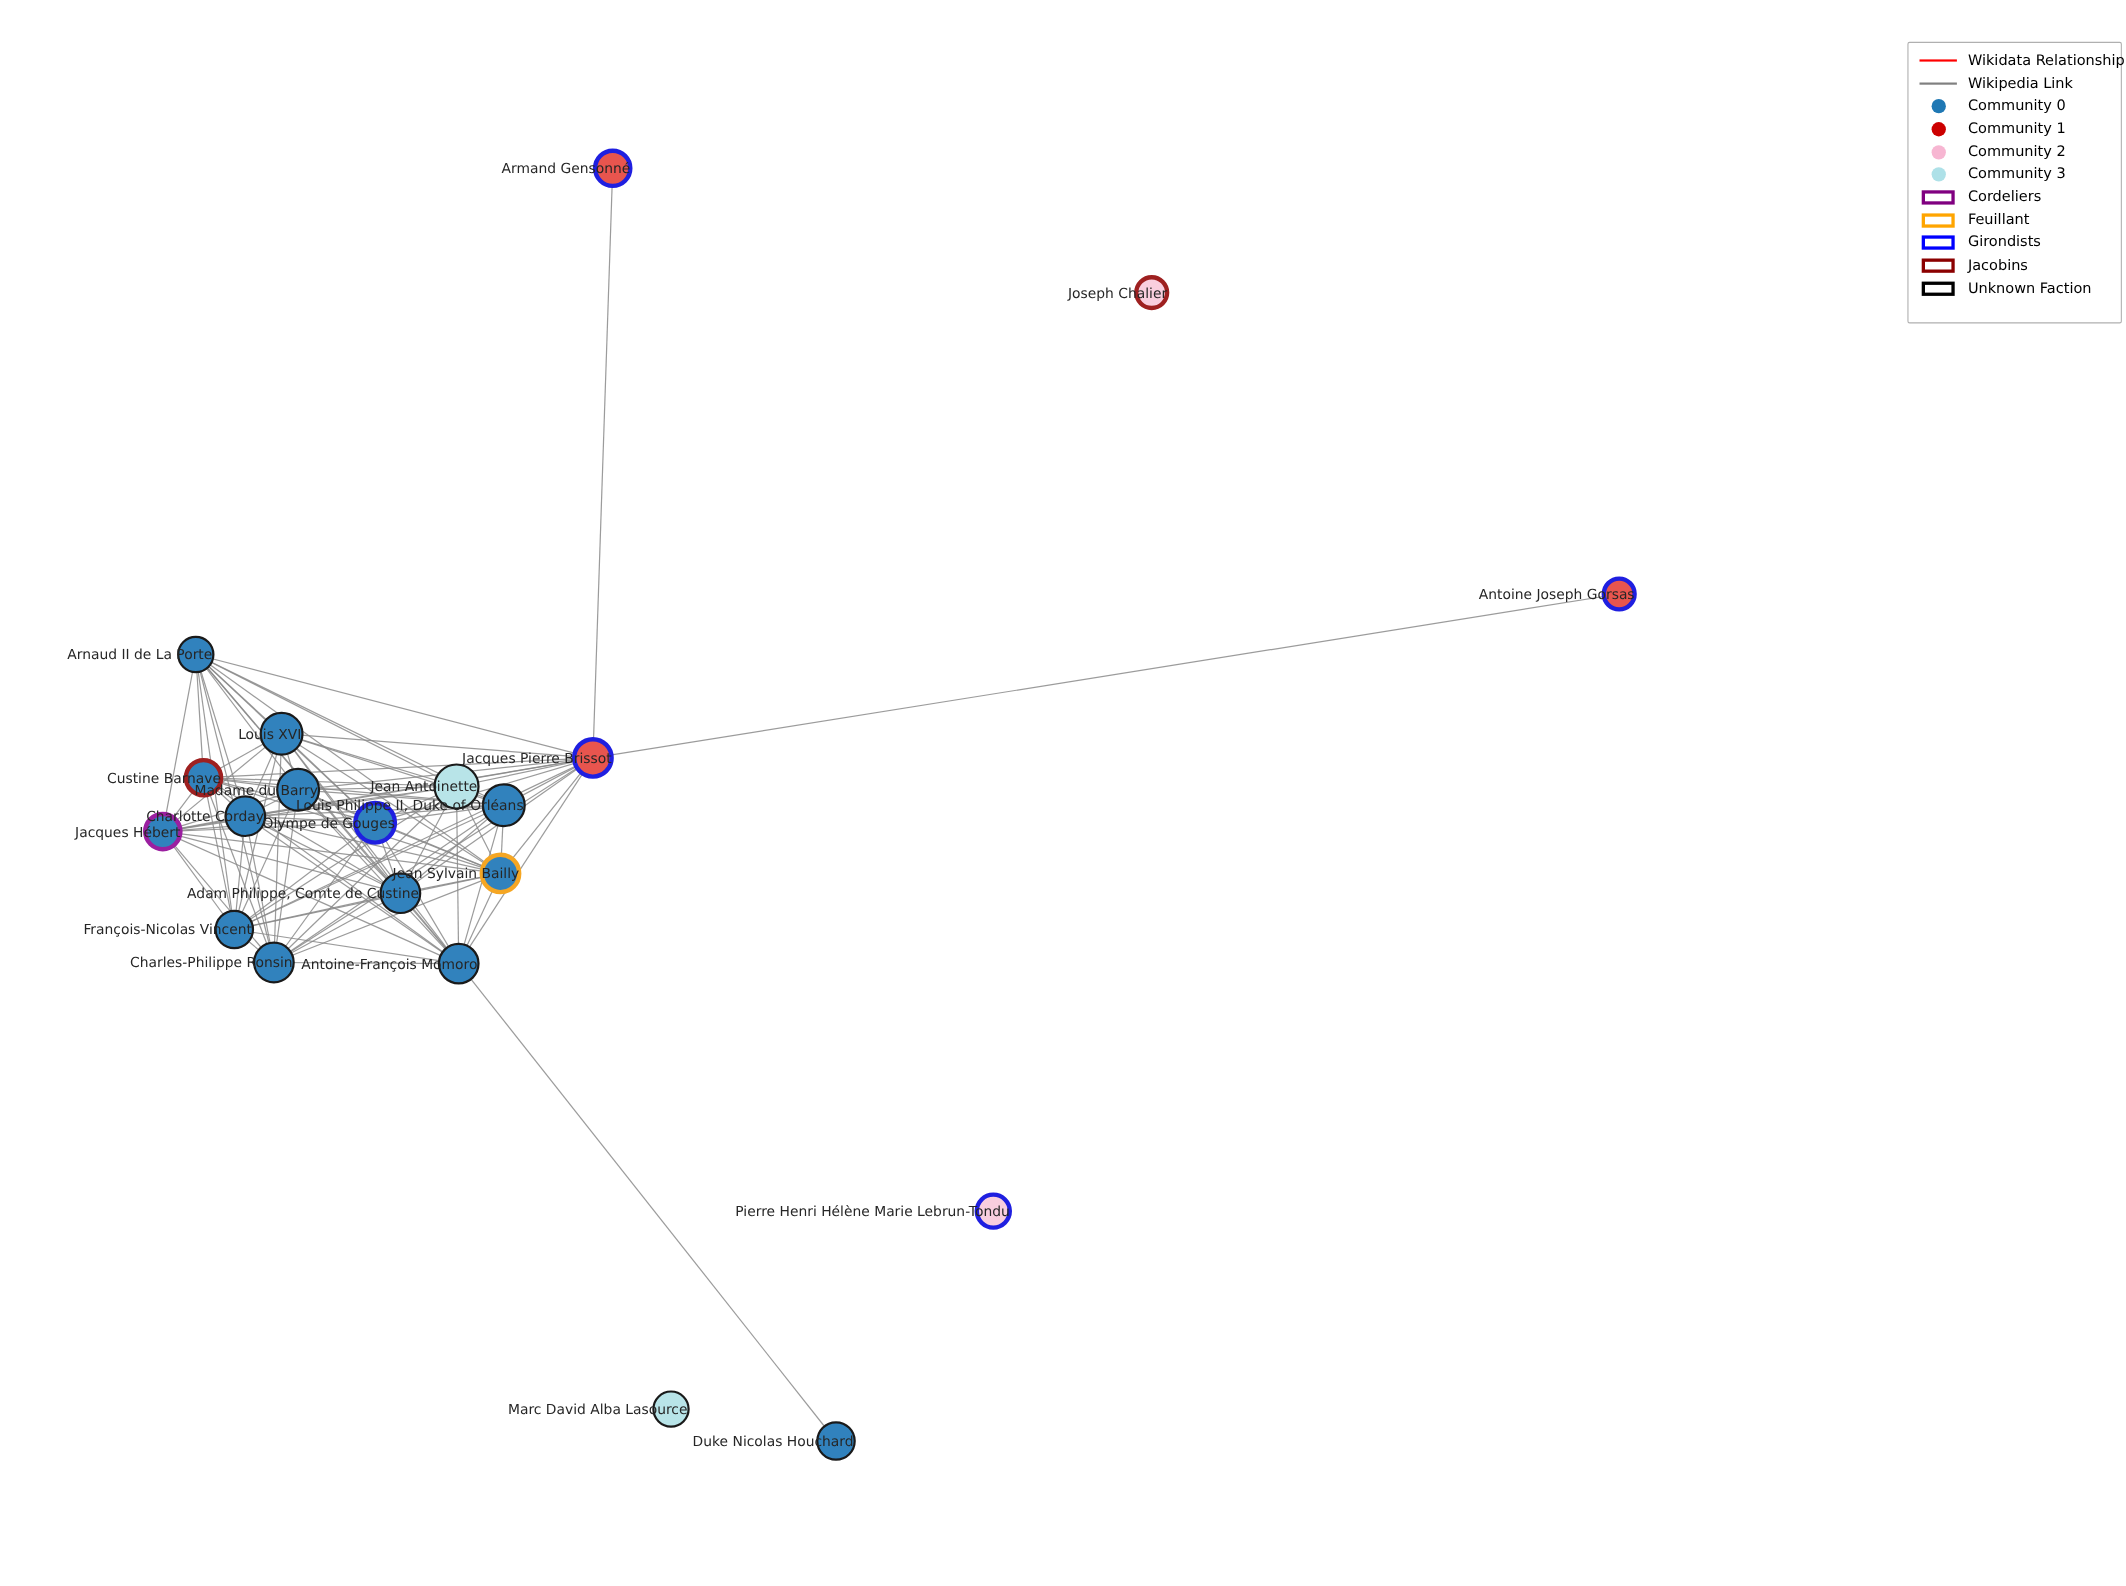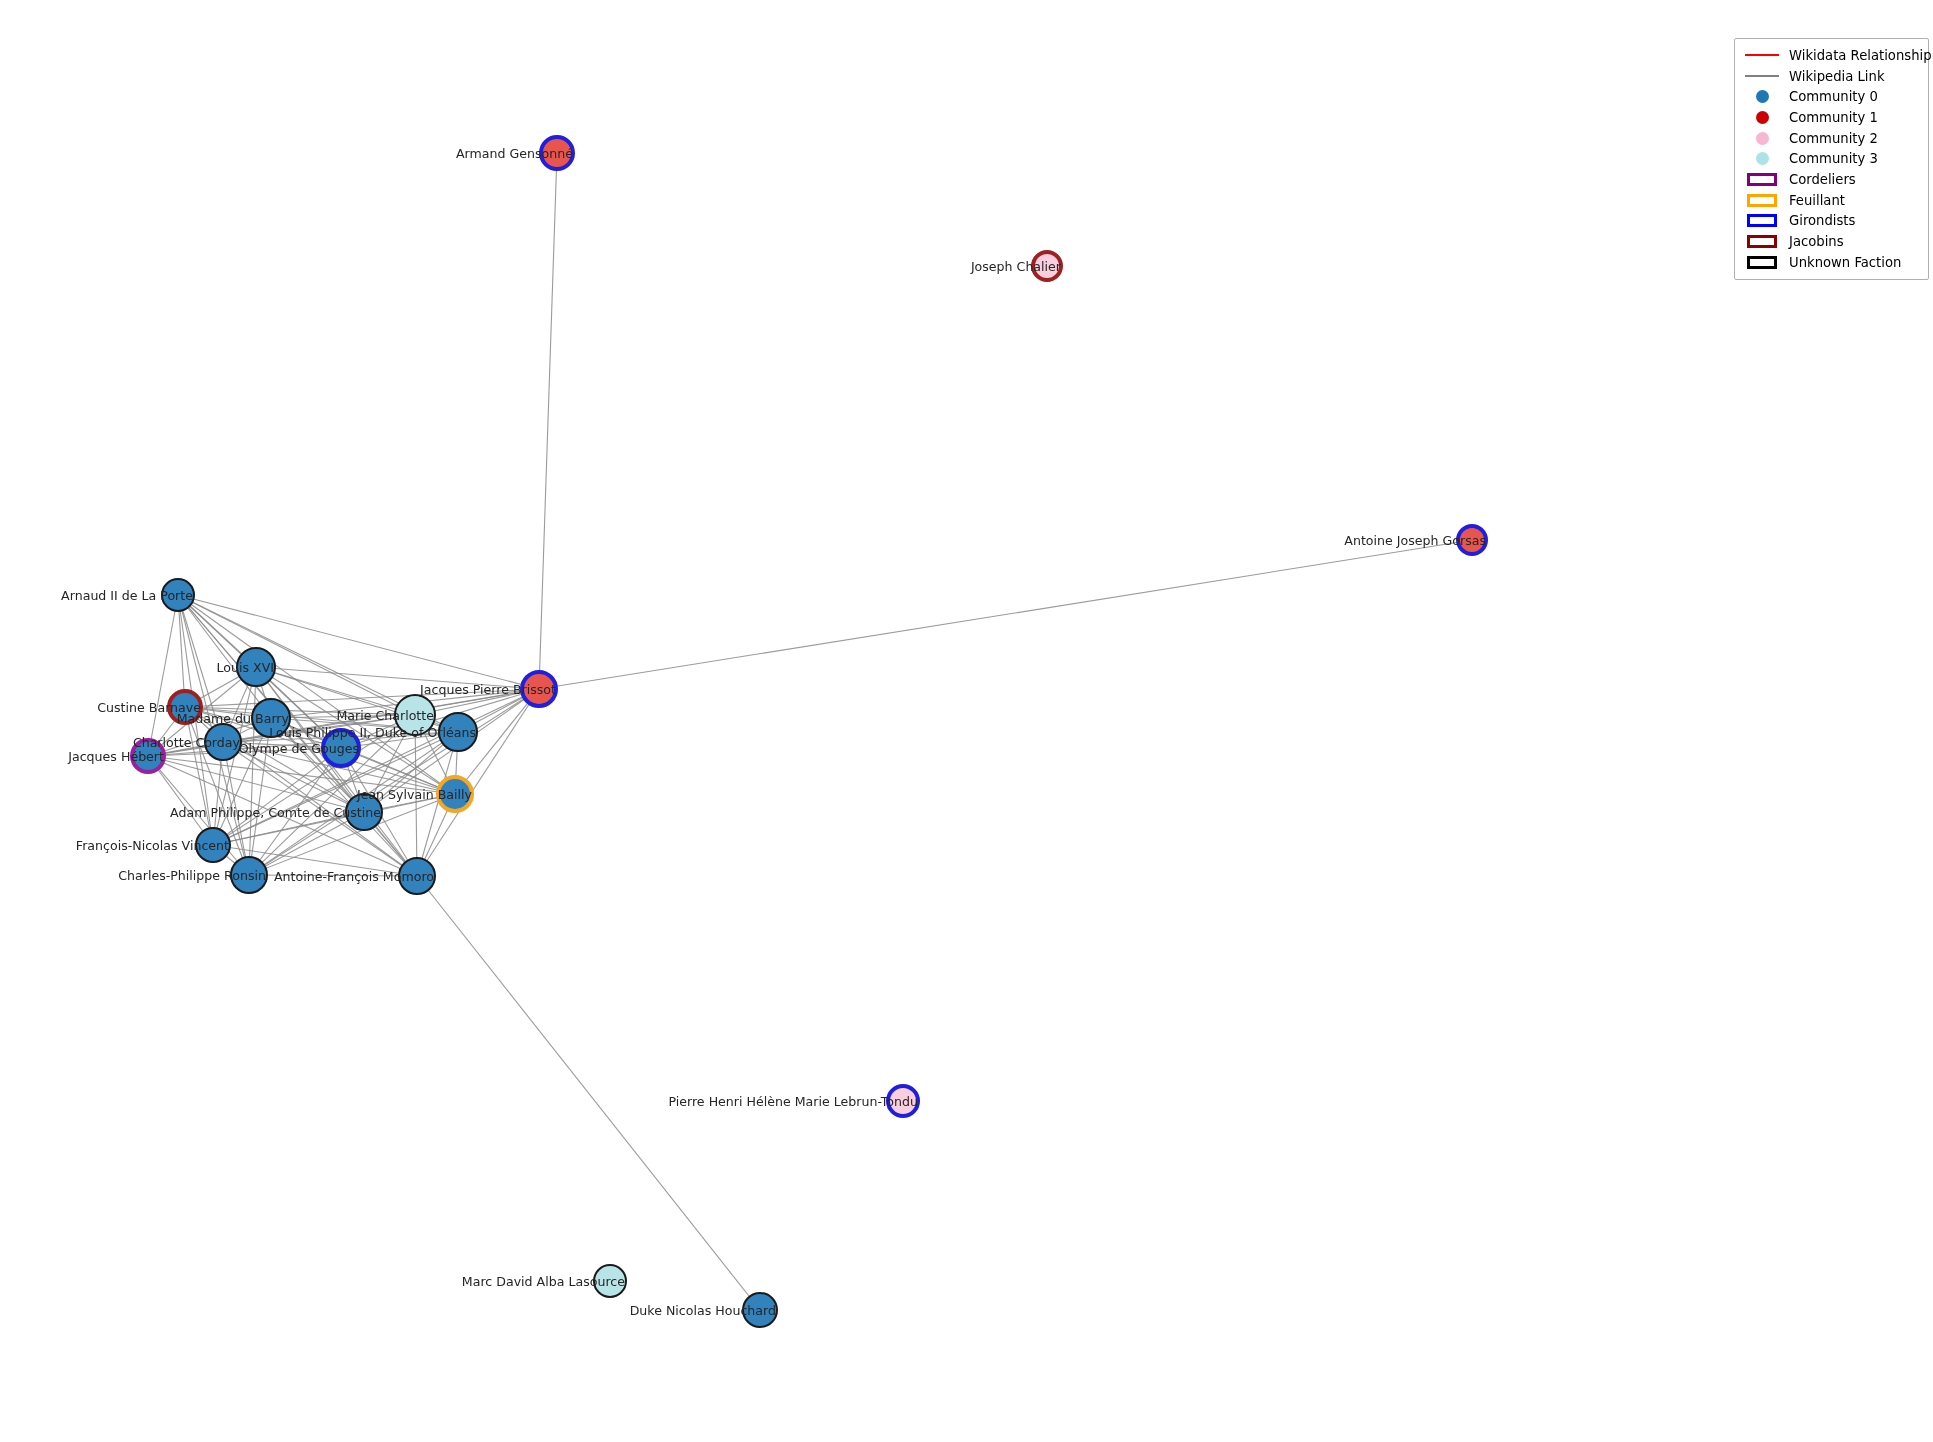--- a/index.html
+++ b/index.html
@@ -61,21 +61,21 @@
     pointer-events: none;
   }
   
   #legend {
     position: absolute;
     top: 38px;
     right: 4px;
     background: #ffffff;
     border: 1px solid #b0b0b0;
     border-radius: 2px;
-    padding: 6px 8px 6px 6px;
+    padding: 6px 8px 20px 6px;
     box-sizing: border-box;
     width: 195px;
   }
   .legend-row {
     display: flex;
     align-items: center;
     height: 20.7px;
   }
   .legend-key {
     width: 42px;
@@ -254,21 +254,21 @@
     </div>
   <div id="label-layer">
       <div class="node-label" style="left: 573px; top: 153px; transform: translate(-100%, -50%);">Armand Gensonné</div>
       <div class="node-label" style="left: 1061px; top: 266px; transform: translate(-100%, -50%);">Joseph Chalier</div>
       <div class="node-label" style="left: 1486px; top: 540px; transform: translate(-100%, -50%);">Antoine Joseph Gorsas</div>
       <div class="node-label" style="left: 193px; top: 595px; transform: translate(-100%, -50%);">Arnaud II de La Porte</div>
       <div class="node-label" style="left: 274px; top: 667px; transform: translate(-100%, -50%);">Louis XVI</div>
       <div class="node-label" style="left: 556px; top: 689px; transform: translate(-100%, -50%);">Jacques Pierre Brissot</div>
       <div class="node-label" style="left: 201px; top: 707px; transform: translate(-100%, -50%);">Custine Barnave</div>
       <div class="node-label" style="left: 289px; top: 718px; transform: translate(-100%, -50%); text-align: right;">Madame du Barry</div>
-      <div class="node-label" style="left: 434px; top: 715px; transform: translate(-100%, -50%);">Marie Charlotte</div>
+      <div class="node-label" style="left: 434px; top: 715px; transform: translate(-100%, -50%);">Jean Antoinette</div>
       <div class="node-label" style="left: 476px; top: 732px; transform: translate(-100%, -50%);">Louis Philippe II, Duke of Orléans</div>
       <div class="node-label" style="left: 240px; top: 742px; transform: translate(-100%, -50%);">Charlotte Corday</div>
       <div class="node-label" style="left: 164px; top: 756px; transform: translate(-100%, -50%);">Jacques Hébert</div>
       <div class="node-label" style="left: 359px; top: 748px; transform: translate(-100%, -50%);">Olympe de Gouges</div>
       <div class="node-label" style="left: 472px; top: 794px; transform: translate(-100%, -50%);">Jean Sylvain Bailly</div>
       <div class="node-label" style="left: 381px; top: 812px; transform: translate(-100%, -50%);">Adam Philippe, Comte de Custine</div>
       <div class="node-label" style="left: 229px; top: 845px; transform: translate(-100%, -50%);">François-Nicolas Vincent</div>
       <div class="node-label" style="left: 266px; top: 875px; transform: translate(-100%, -50%);">Charles-Philippe Ronsin</div>
       <div class="node-label" style="left: 434px; top: 876px; transform: translate(-100%, -50%);">Antoine-François Momoro</div>
       <div class="node-label" style="left: 918px; top: 1101px; transform: translate(-100%, -50%);">Pierre Henri Hélène Marie Lebrun-Tondu</div>

